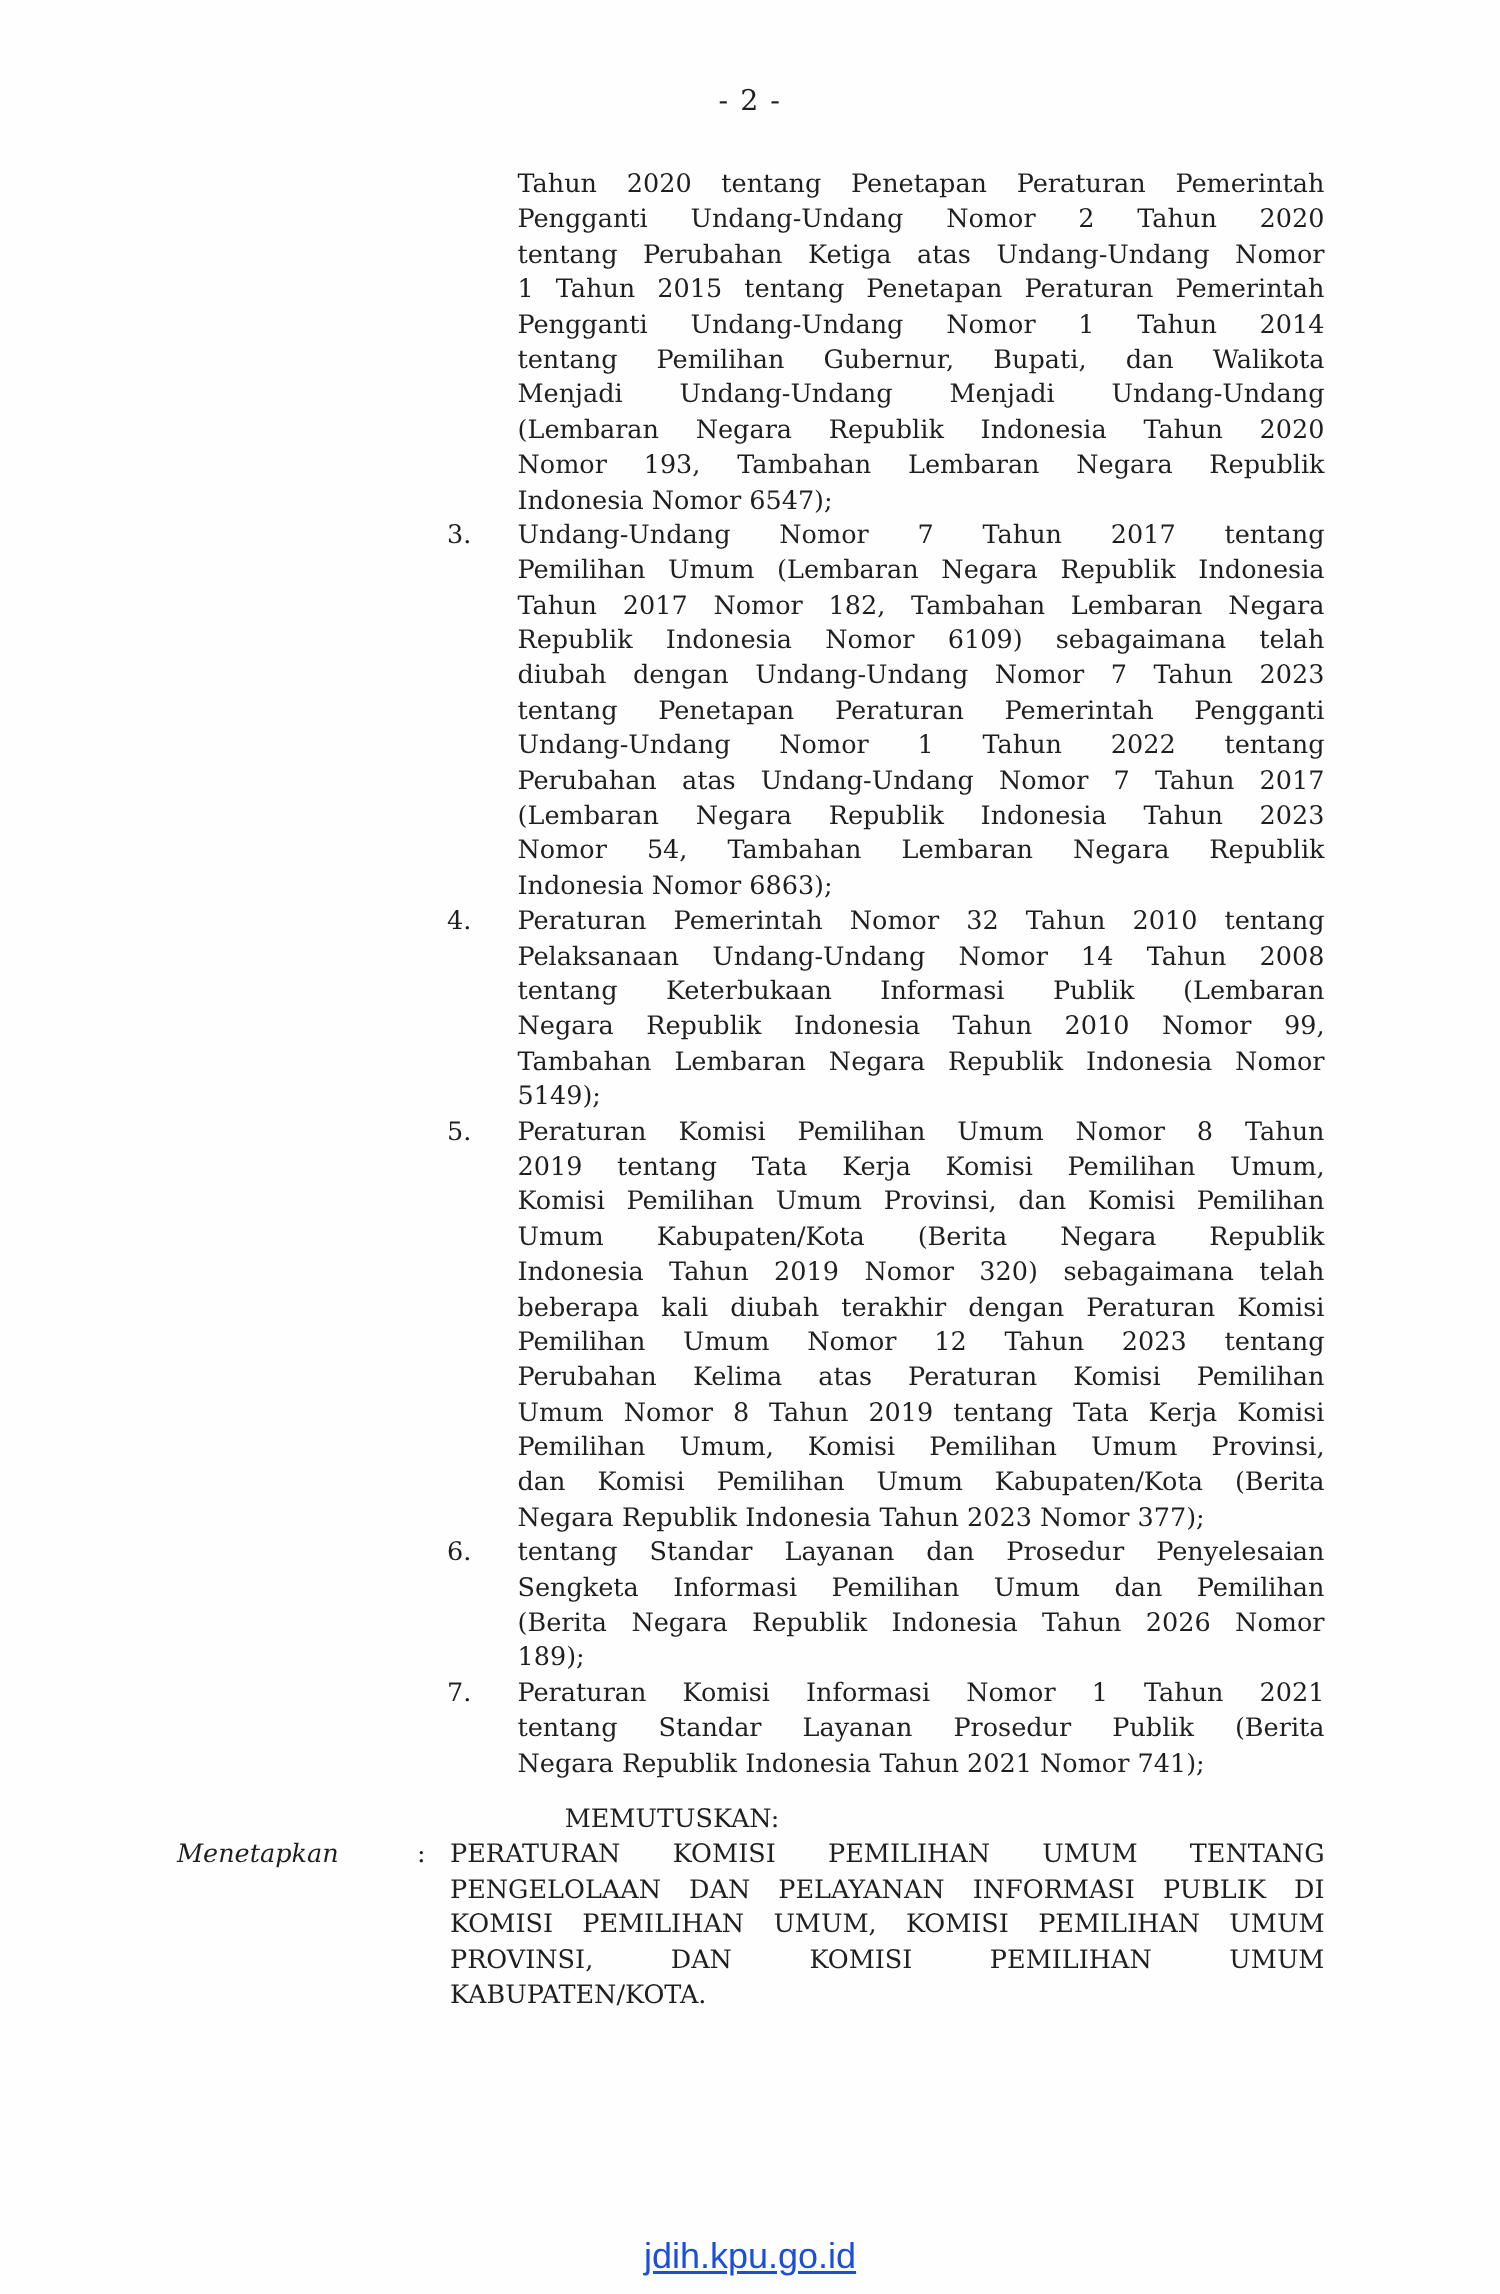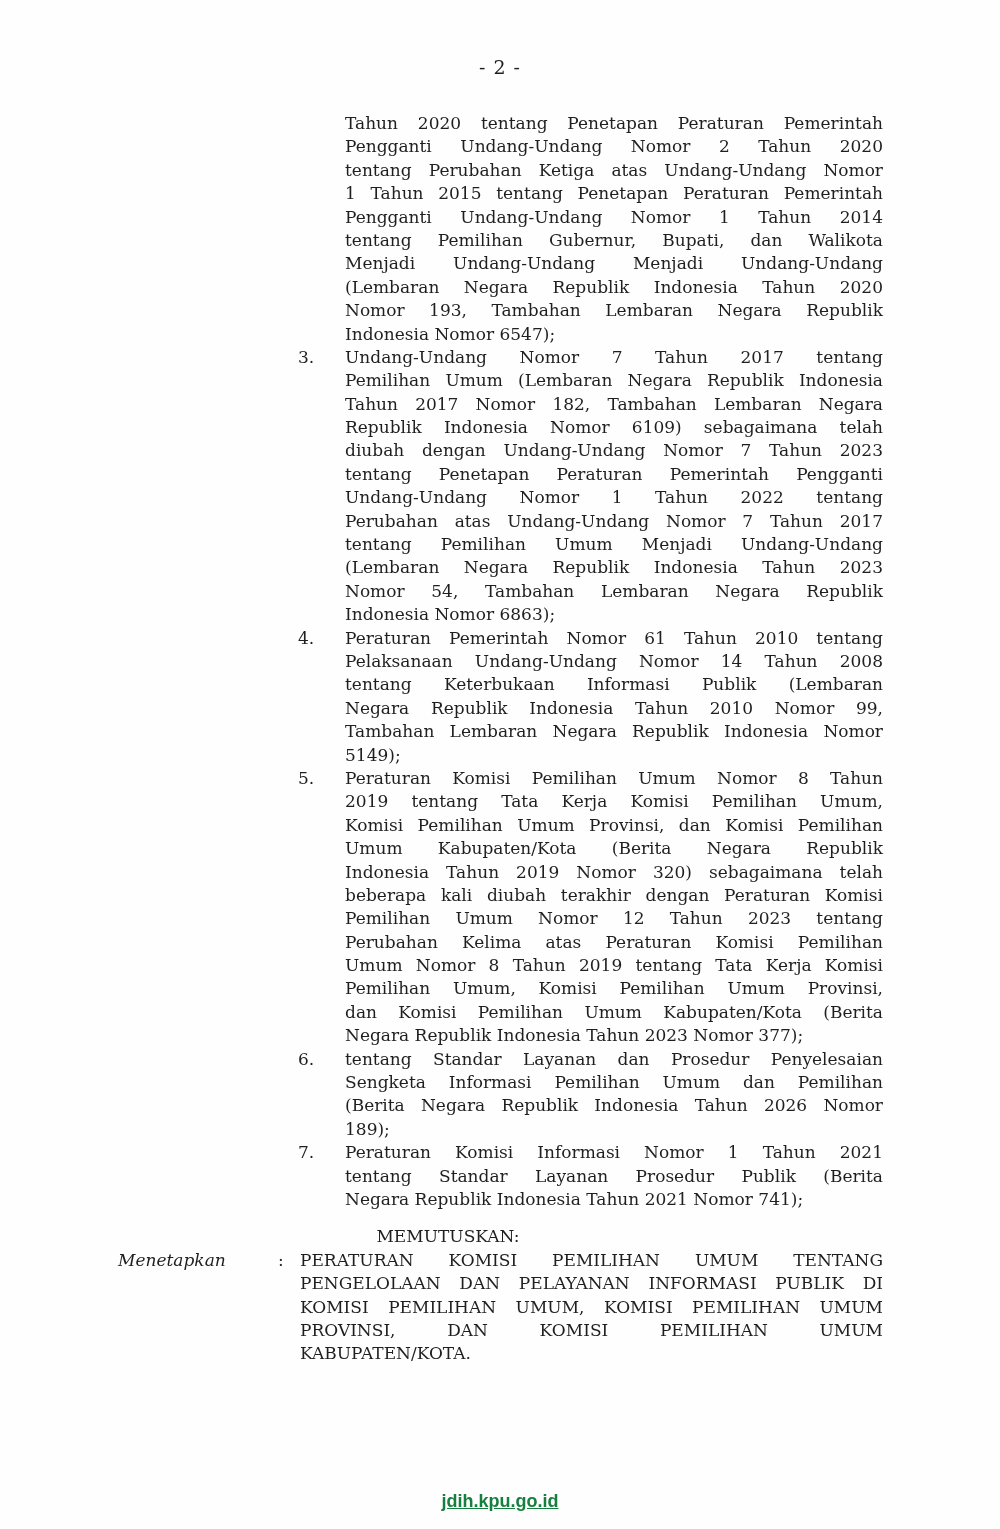--- a/index.html
+++ b/index.html
@@ -79,23 +79,23 @@
   }
   .footer {
     position: absolute;
     top: 1491px;
     left: 0;
     width: 1000px;
     text-align: center;
   }
   .footer a {
     font-family: "Liberation Sans", "DejaVu Sans", sans-serif;
-    font-weight: bold;
-    font-size: 18px;
-    color: #15803d;
+    font-weight: normal;
+    font-size: 24px;
+    color: #1d4ed8;
     text-decoration: underline;
     cursor: pointer;
   }
 </style>
 </head>
 <body>
 
 <div class="page">
 
   <div class="page-number">- 2 -</div>
@@ -120,30 +120,29 @@
           <span class="item-number">3.</span>
           <div>
             <div class="jline">Undang-Undang Nomor 7 Tahun 2017 tentang</div>
             <div class="jline">Pemilihan Umum (Lembaran Negara Republik Indonesia</div>
             <div class="jline">Tahun 2017 Nomor 182, Tambahan Lembaran Negara</div>
             <div class="jline">Republik Indonesia Nomor 6109) sebagaimana telah</div>
             <div class="jline">diubah dengan Undang-Undang Nomor 7 Tahun 2023</div>
             <div class="jline">tentang Penetapan Peraturan Pemerintah Pengganti</div>
             <div class="jline">Undang-Undang Nomor 1 Tahun 2022 tentang</div>
             <div class="jline">Perubahan atas Undang-Undang Nomor 7 Tahun 2017</div>
-            <div class="jline">tentang Pemilihan Umum Menjadi Undang-Undang</div>
             <div class="jline">(Lembaran Negara Republik Indonesia Tahun 2023</div>
             <div class="jline">Nomor 54, Tambahan Lembaran Negara Republik</div>
             <div class="jline lastline">Indonesia Nomor 6863);</div>
           </div>
         </div>
         <div class="list-item">
           <span class="item-number">4.</span>
           <div>
-            <div class="jline">Peraturan Pemerintah Nomor 61 Tahun 2010 tentang</div>
+            <div class="jline">Peraturan Pemerintah Nomor 32 Tahun 2010 tentang</div>
             <div class="jline">Pelaksanaan Undang-Undang Nomor 14 Tahun 2008</div>
             <div class="jline">tentang Keterbukaan Informasi Publik (Lembaran</div>
             <div class="jline">Negara Republik Indonesia Tahun 2010 Nomor 99,</div>
             <div class="jline">Tambahan Lembaran Negara Republik Indonesia Nomor</div>
             <div class="jline lastline">5149);</div>
           </div>
         </div>
         <div class="list-item">
           <span class="item-number">5.</span>
           <div>

